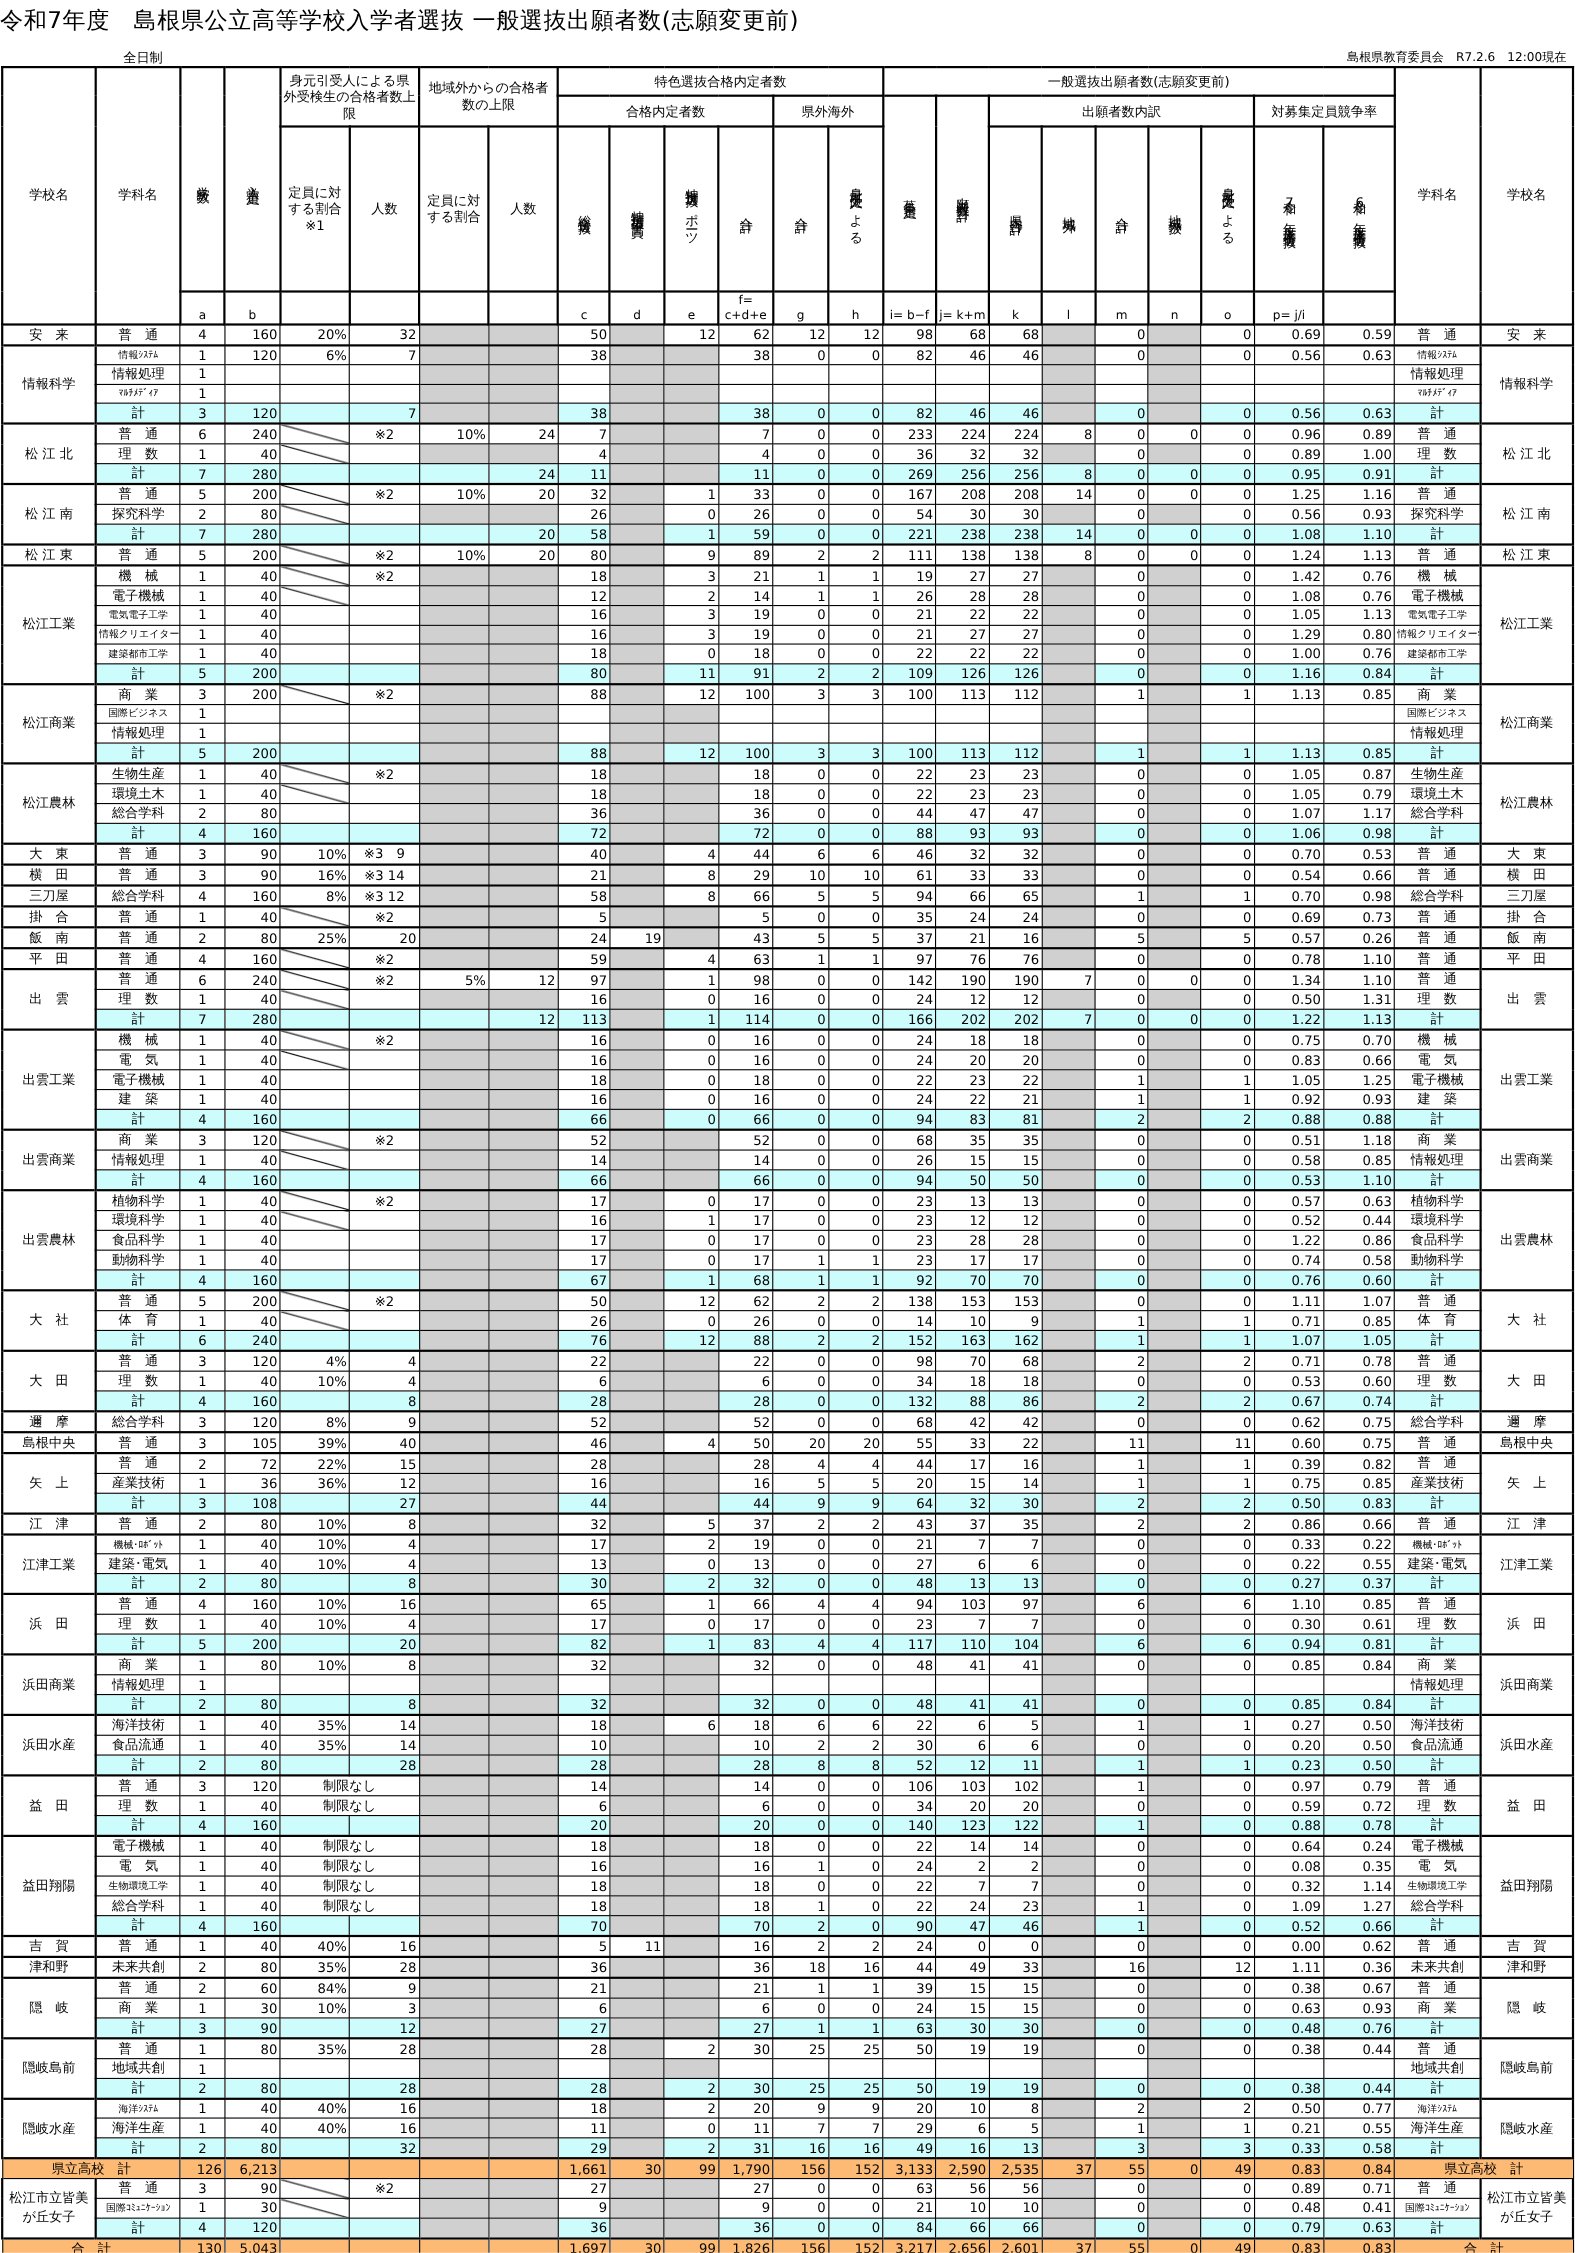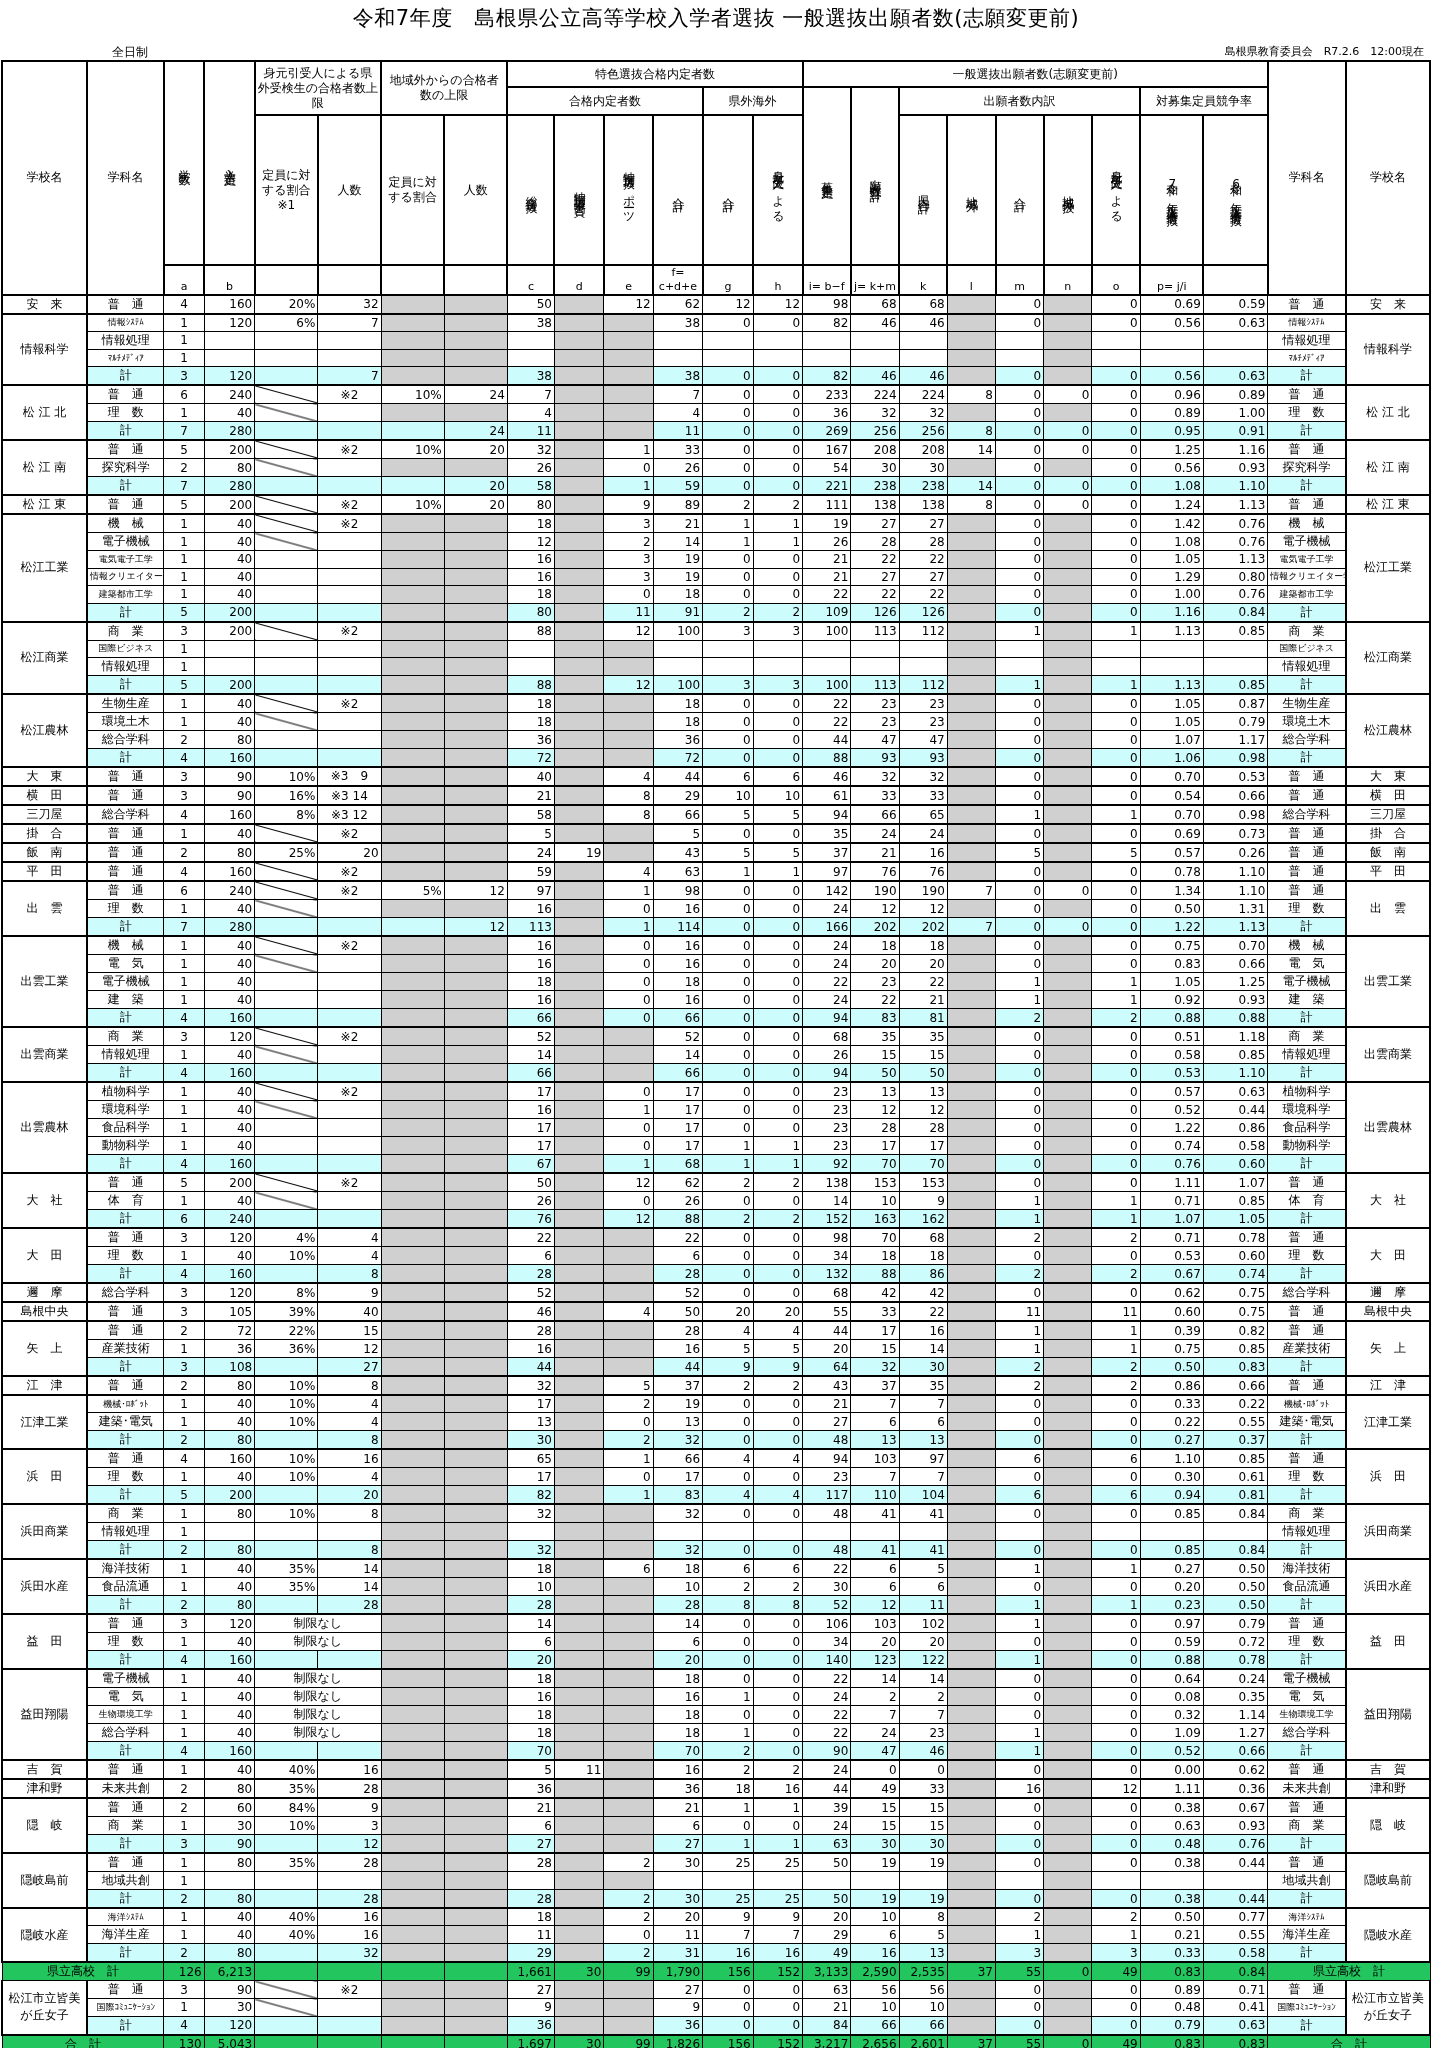--- a/index.html
+++ b/index.html
@@ -1,30 +1,30 @@
 <!DOCTYPE html>
 <html><head>
 <meta charset="utf-8">
 <style>
 *{box-sizing:border-box;margin:0;padding:0}
 body{width:1432px;height:2048px;background:#fff;font-family:"DejaVu Sans","Liberation Sans",sans-serif;color:#000;position:relative;overflow:hidden}
-.title{position:absolute;top:4px;left:0;width:1432px;text-align:center;font-size:21px;letter-spacing:0.5px}
+.title{position:absolute;top:4px;left:0;width:1432px;font-size:21px;letter-spacing:0.5px}
 .sub-left{position:absolute;top:44px;left:112px;font-size:12px}
 .sub-right{position:absolute;top:44px;right:8px;font-size:11px}
 table{position:absolute;top:60px;left:1px;border-collapse:collapse;table-layout:fixed;width:1430px;font-size:12px}
 td,th{border:1px solid #000;height:17.5px;padding:0 2px;white-space:nowrap;overflow:hidden;font-weight:normal}
 thead th{border:2px solid #000;font-size:12px;text-align:center;vertical-align:middle;line-height:1.25;white-space:normal}
 .vt{writing-mode:vertical-rl;text-orientation:upright;letter-spacing:2px;margin:auto}
 .key{vertical-align:bottom;font-size:11px}
 .num{text-align:right}
 .ctr{text-align:center}
 .gray{background:#d0d0d0}
 .sub td{background:#ccfcfc}
 .sub td.gray{background:#d0d0d0}
-.tot td{background:#22c55e;border-top:2px solid #000}
+.tot td{background:#fdba74;border-top:2px solid #000}
 .sch{text-align:center;font-size:12px;border-left:2px solid #000;border-right:2px solid #000}
 .grp{border-top:2px solid #000}
 .diag{background:linear-gradient(to top right,transparent calc(50% - 1px),#000 50%,transparent calc(50% + 1px))}
 .diagr{background:linear-gradient(to bottom right,#ffff00 calc(50% - 1px),#000 50%,#ffff00 calc(50% + 1px))}
 .small{font-size:9px}
 </style>
 </head>
 <body>
 
 <div class="title">令和7年度　島根県公立高等学校入学者選抜 一般選抜出願者数(志願変更前)</div>

